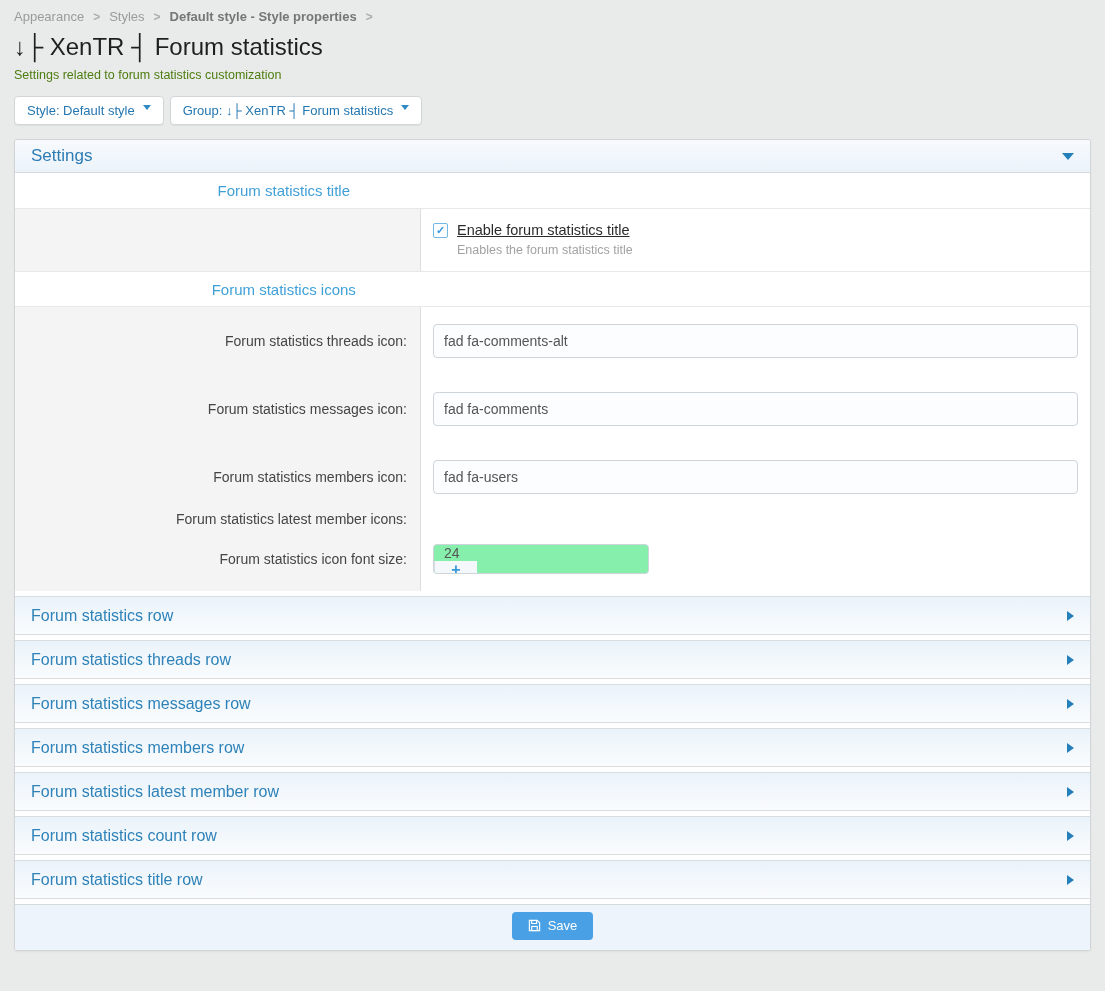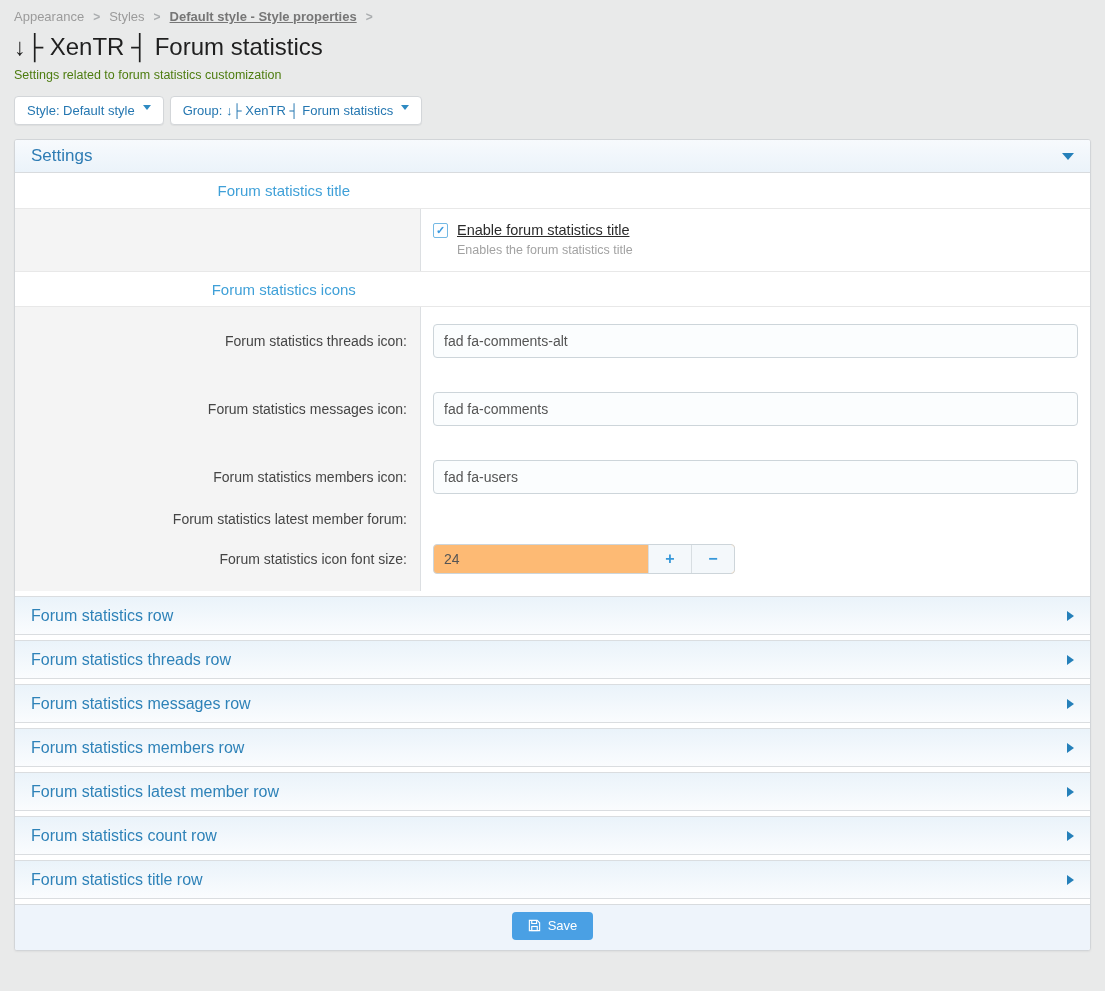--- a/index.html
+++ b/index.html
@@ -8,21 +8,21 @@
     width: 1105px; height: 991px;
     background: #e9eaea;
     font-family: "Liberation Sans", sans-serif;
     overflow: hidden;
   }
   .page { padding: 0 14px; }
 
   
   .breadcrumb { padding-top: 9px; display: flex; align-items: center; gap: 9px; font-size: 13px; }
   .crumb { color: #9b9b9b; cursor: pointer; }
-  .crumb.bold { font-weight: bold; color: #767676; text-decoration: underline; }
+  .crumb.bold { font-weight: bold; color: #767676; }
   .crumb-sep { color: #aaadaf; font-size: 12px; font-weight: bold; }
 
   
   .page-title { margin-top: 9px; font-size: 24px; color: #1f1f1f; font-weight: 400; }
   .page-subtitle { margin-top: 7px; font-size: 12.5px; color: #4d7c0f; }
 
   
   .filter-row { margin-top: 14px; display: flex; gap: 6px; }
   .filter-btn {
     background: #fff; border: 1px solid #d3d6d9; border-radius: 4px;
@@ -80,21 +80,21 @@
   .text-input {
     display: block; width: 100%; height: 30px;
     border: 1px solid #cdd5da; border-radius: 4px; background: #fbfdfe;
     padding: 16px 10px; font-size: 14px; color: #555;
     font-family: "Liberation Sans", sans-serif; outline: none;
   }
 
   
   .number-group {
     display: inline-flex; height: 30px; border: 1px solid #cdd5da; border-radius: 4px;
-    overflow: hidden; background: #fdba74;
+    overflow: hidden; background: #86efac; flex-direction: column;
   }
   .number-input {
     width: 214px; border: none; background: transparent; padding: 0 10px;
     font-size: 14px; color: #555; font-family: "Liberation Sans", sans-serif; outline: none;
   }
   .spin-btn {
     width: 43px; border-left: 1px solid #d8dee2; background: #f4f8fb;
     color: #3798d9; font-size: 16px; font-weight: bold;
     display: flex; align-items: center; justify-content: center; cursor: pointer;
   }
@@ -190,21 +190,21 @@
     </div>
 
     <div class="form-row">
       <div class="row-label-cell">Forum statistics members icon:</div>
       <div class="row-content-cell">
         <input class="text-input" type="text" value="fad fa-users" style="">
       </div>
     </div>
 
     <div class="form-row">
-      <div class="row-label-cell">Forum statistics latest member forum:</div>
+      <div class="row-label-cell">Forum statistics latest member icons:</div>
     </div>
 
     <div class="form-row">
       <div class="row-label-cell">Forum statistics icon font size:</div>
       <div class="row-content-cell">
         <div class="number-group">
           <input class="number-input" type="text" value="24" style="">
           <span class="spin-btn">+</span>
           <span class="spin-btn">−</span>
         </div>

